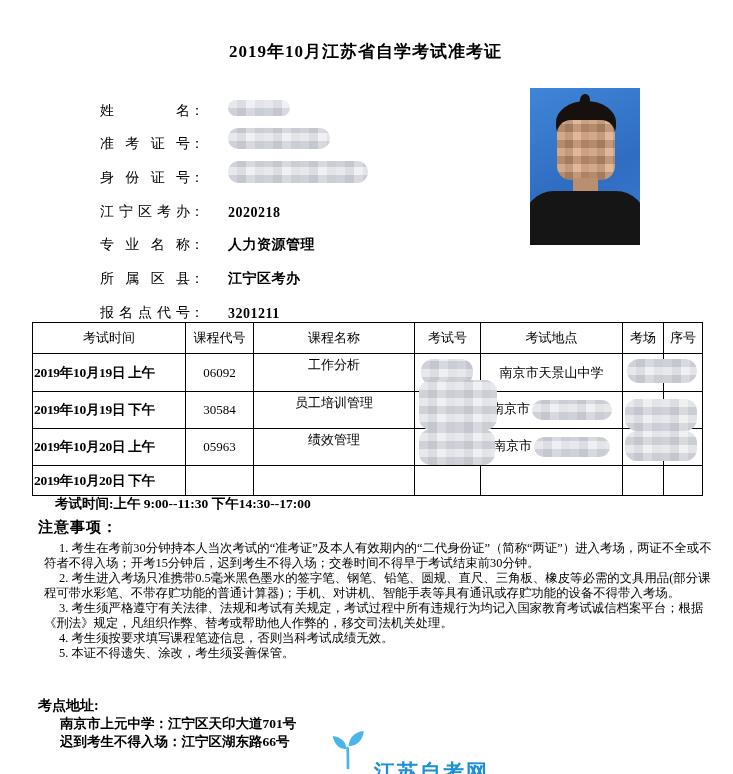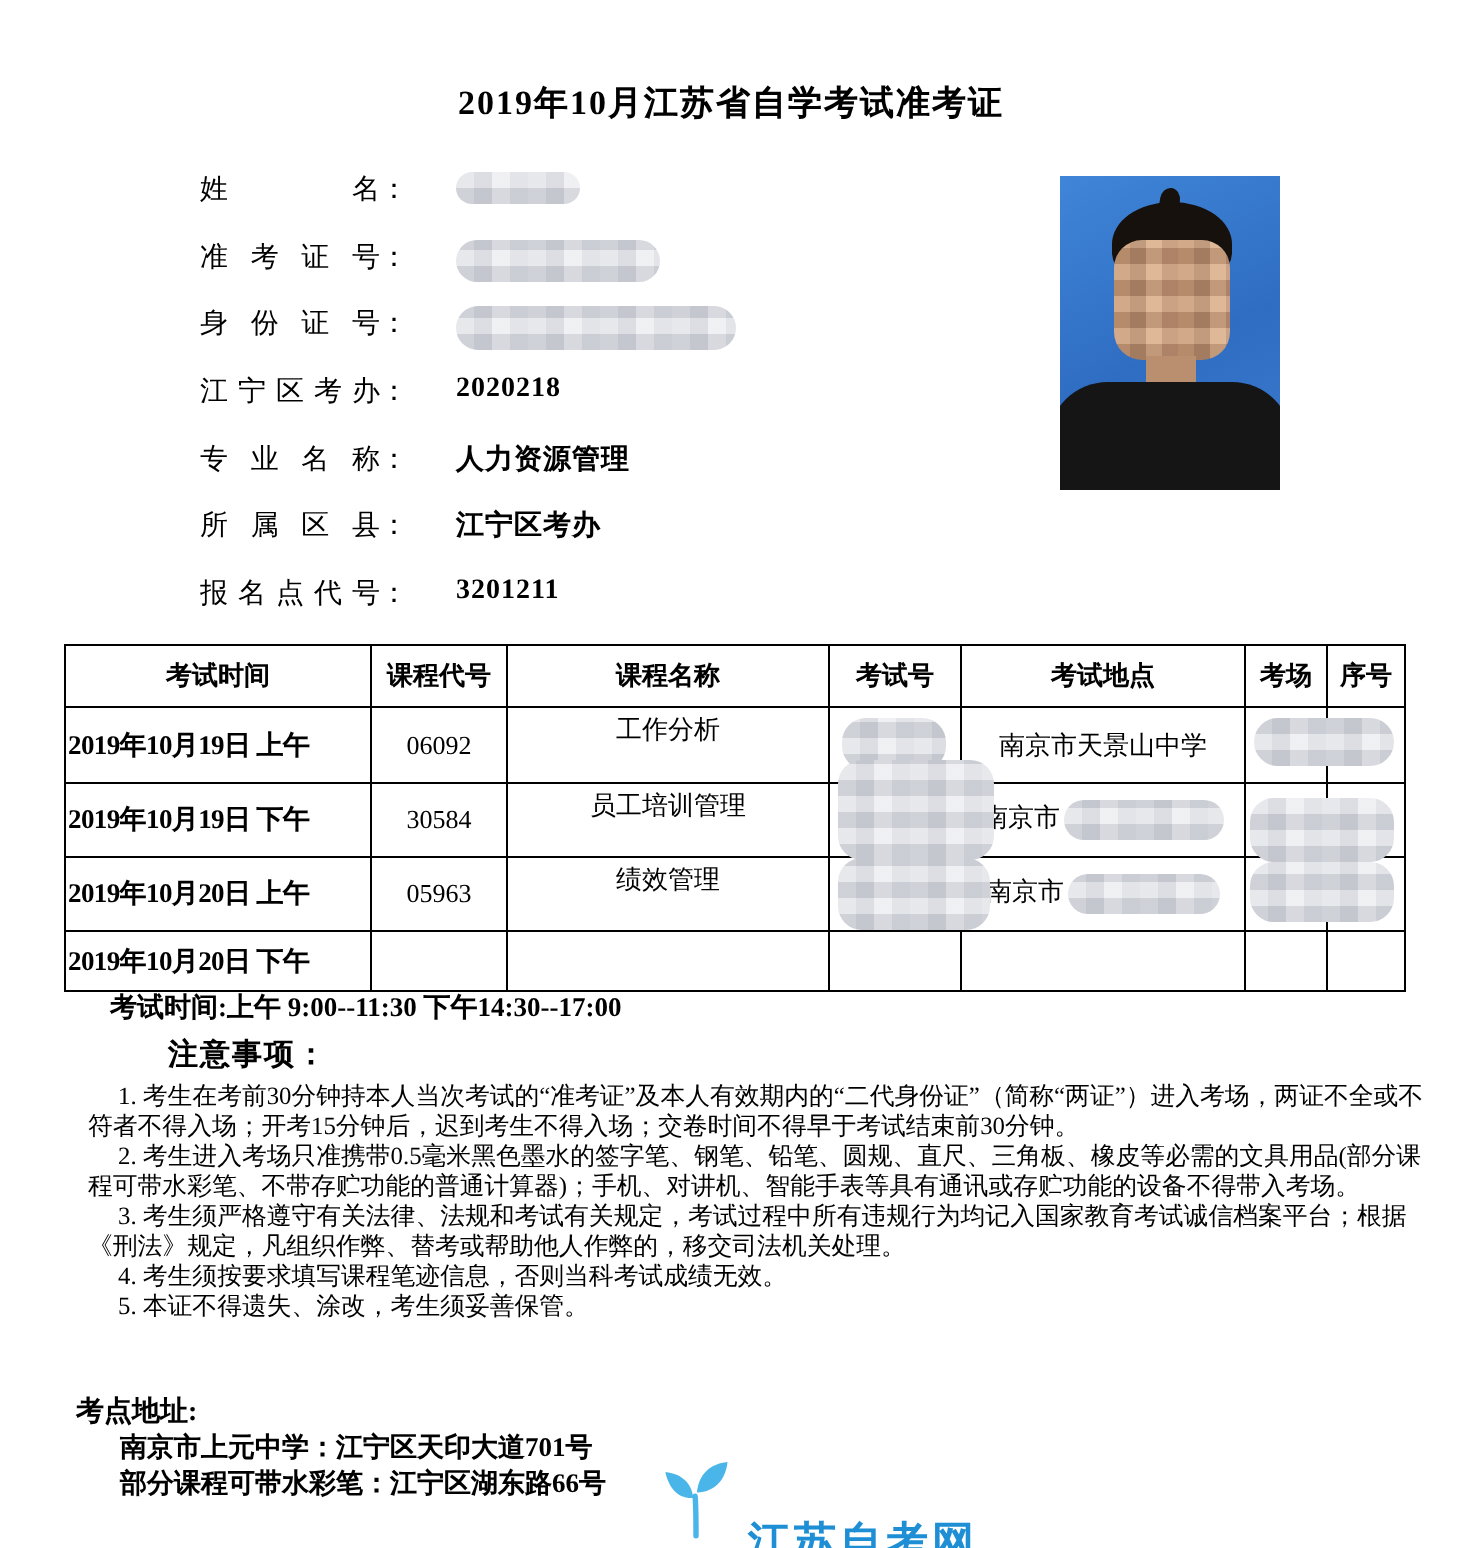--- a/index.html
+++ b/index.html
@@ -10,21 +10,21 @@
     font-family:"Liberation Serif","DejaVu Serif",serif;
     color:#000;
     overflow:hidden;
   }
   .title{
     position:absolute;top:40px;left:0;width:100%;
     text-align:center;font-size:17px;font-weight:bold;letter-spacing:1px;
   }
   
   .fields{position:absolute;left:100px;top:86px;width:420px;}
-  .field-row{height:33.7px;display:flex;align-items:flex-start;}
+  .field-row{height:33.7px;display:flex;align-items:flex-end;}
   .field-label{
     display:inline-block;width:90px;font-size:14px;
     text-align:justify;text-align-last:justify;
   }
   .field-colon{font-size:14px;}
   .field-value{margin-left:24px;font-size:14px;font-weight:bold;letter-spacing:0.5px;}
   
   .mosaic{
     display:inline-block;
     background:
@@ -46,31 +46,31 @@
     background:
       repeating-linear-gradient(0deg, rgba(110,78,55,.22) 0 8px, rgba(240,212,182,.25) 8px 16px),
       repeating-linear-gradient(90deg,#c99c7a 0 8px,#b2886b 8px 16px,#d9af8d 16px 24px,#bf9174 24px 32px);
   }
   .neck{position:absolute;top:90px;left:43px;width:25px;height:18px;background:#b98f70;}
   .shirt{position:absolute;bottom:0;left:-6px;width:122px;height:54px;background:#151515;border-radius:30px 30px 0 0;}
   
   .table-wrap{position:absolute;left:32px;top:322px;}
   table{border-collapse:collapse;table-layout:fixed;width:670px;}
   th,td{border:1px solid #000;padding:0 2px;overflow:visible;}
-  th{font-size:13px;font-weight:bold;height:30px;margin-top:24px;}
+  th{font-size:13px;font-weight:normal;height:30px;margin-top:24px;}
   td{font-size:13px;text-align:center;position:relative;}
   tr.r1 td{height:35px;} tr.r2 td{height:34px;} tr.r3 td{height:34px;} tr.r4 td{height:27px;}
   td.time{font-size:13.5px;font-weight:bold;text-align:left;padding-left:1px;letter-spacing:-0.3px;}
   td.code{font-weight:normal;}
   td.cname{vertical-align:top;padding-top:2px;}
   .abs-pill{position:absolute;z-index:2;}
   .inline-pill{display:inline-block;vertical-align:middle;margin-left:2px;}
   
   .exam-time{position:absolute;left:55px;top:495px;font-size:13.5px;font-weight:bold;}
-  .notice-heading{position:absolute;left:38px;top:518px;font-size:15px;font-weight:bold;letter-spacing:1px;margin-left:46px;}
+  .notice-heading{position:absolute;left:38px;top:518px;font-size:15px;font-weight:bold;letter-spacing:1px;}
   .notice-items{position:absolute;left:44px;top:541px;width:678px;font-size:12.4px;line-height:15px;}
   .notice-items p{margin:0;text-indent:15px;}
   .venues-heading{position:absolute;left:38px;top:697px;font-size:14px;font-weight:bold;}
   .venues{position:absolute;left:60px;top:715px;font-size:13.5px;font-weight:bold;line-height:18px;}
   .venues div{margin:0;}
   
   .logo{position:absolute;left:330px;top:726px;display:flex;align-items:flex-start;}
   .logo-icon{width:36px;height:42px;margin-top:2px;}
   .logo-text-wrap{margin-left:8px;margin-top:34px;}
   .logo-name{font-family:"Liberation Sans","DejaVu Sans",sans-serif;font-size:21px;font-weight:bold;color:#1e8fd5;letter-spacing:2px;line-height:24px;}
@@ -208,21 +208,21 @@
     <p>1.  考生在考前30分钟持本人当次考试的“准考证”及本人有效期内的“二代身份证”（简称“两证”）进入考场，两证不全或不符者不得入场；开考15分钟后，迟到考生不得入场；交卷时间不得早于考试结束前30分钟。</p>
     <p>2.  考生进入考场只准携带0.5毫米黑色墨水的签字笔、钢笔、铅笔、圆规、直尺、三角板、橡皮等必需的文具用品(部分课程可带水彩笔、不带存贮功能的普通计算器)；手机、对讲机、智能手表等具有通讯或存贮功能的设备不得带入考场。</p>
     <p>3.  考生须严格遵守有关法律、法规和考试有关规定，考试过程中所有违规行为均记入国家教育考试诚信档案平台；根据《刑法》规定，凡组织作弊、替考或帮助他人作弊的，移交司法机关处理。</p>
     <p>4.  考生须按要求填写课程笔迹信息，否则当科考试成绩无效。</p>
     <p>5.  本证不得遗失、涂改，考生须妥善保管。</p>
   </div>
 
   <div class="venues-heading">考点地址:</div>
   <div class="venues">
     <div>南京市上元中学：江宁区天印大道701号</div>
-    <div>部分课程可带水彩笔：江宁区湖东路66号</div>
+    <div>迟到考生不得入场：江宁区湖东路66号</div>
   </div>
 
   <div class="logo">
     <svg class="logo-icon" viewBox="0 0 40 44" xmlns="http://www.w3.org/2000/svg">
       <path d="M20 43 C20 32 20 26 19.5 21" stroke="#4ab5e8" stroke-width="3" fill="none" stroke-linecap="round"></path>
       <path d="M18.5 22 C9 22.5 4.5 15 3 7.5 C11.5 8.5 17.5 13 18.5 22 Z" fill="#4ab5e8"></path>
       <path d="M20.5 19 C21.5 8.5 28 3 37.5 2 C36.5 11.5 31 18.5 20.5 19 Z" fill="#4ab5e8"></path>
     </svg>
     <div class="logo-text-wrap">
       <div class="logo-name">江苏自考网</div>

